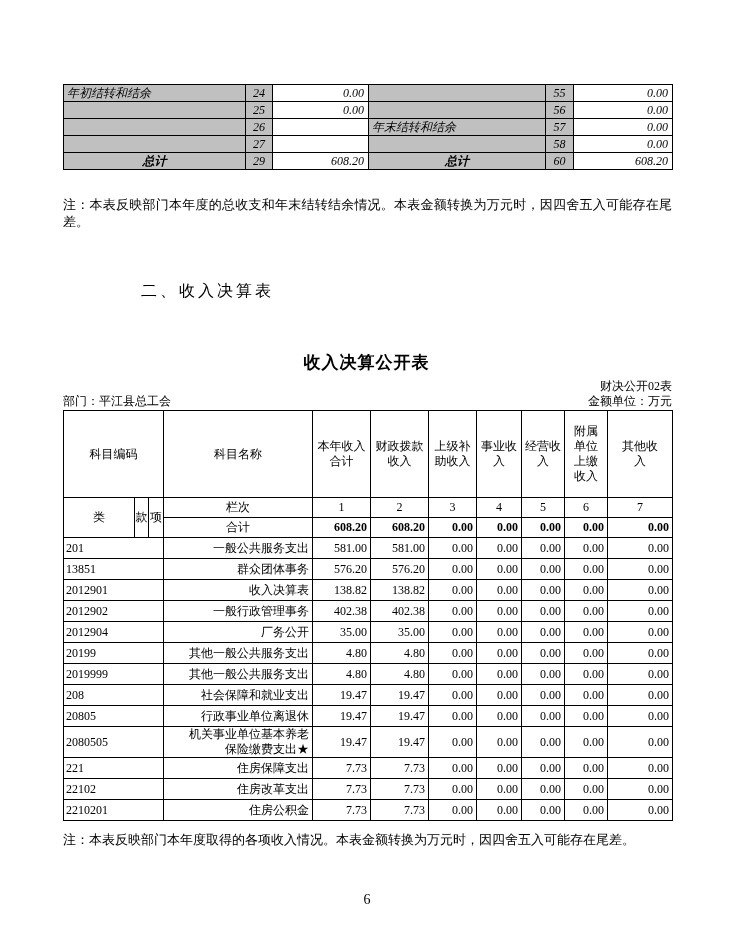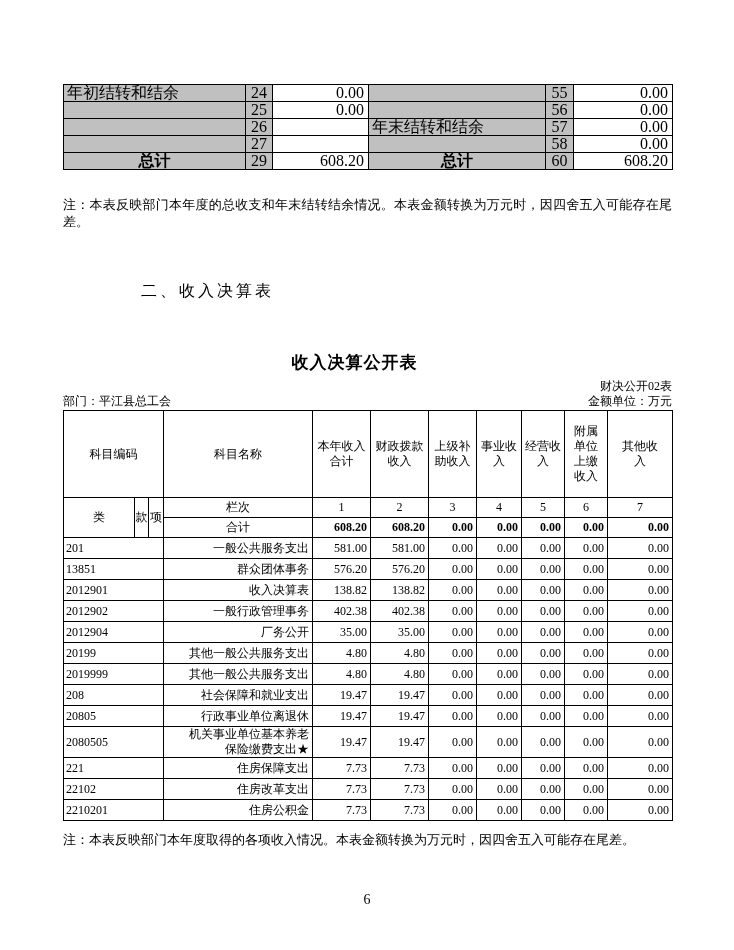--- a/index.html
+++ b/index.html
@@ -6,40 +6,40 @@
   .page {
     position:relative; width:734px; height:950px; background:#ffffff;
     font-family:"Liberation Serif","DejaVu Serif",serif; color:#000;
     overflow:hidden;
   }
   table { border-collapse:collapse; table-layout:fixed; }
   td, th { border:1px solid #000; overflow:hidden; font-weight:normal; }
 
   
   .carryover { position:absolute; left:63px; top:84px; width:609px; }
-  .carryover td { height:16px; font-size:16px; line-height:16px; }
+  .carryover td { height:16px; font-size:12px; line-height:16px;font-style:italic; }
   .carryover td.lbl { background:#c0c0c0; text-align:left; padding:0 3px; }
   .carryover td.num { background:#c0c0c0; text-align:center; padding:0; }
   .carryover td.val { background:#ffffff; text-align:right; padding:0 4px; }
   .carryover td.total { text-align:center; font-weight:bold; }
 
   .note {
     position:absolute; left:63px; width:609px;
     font-size:13px; line-height:17px; text-align:justify;
   }
   .note1 { top:196px; }
   .note2 { top:831px; }
 
   .section-heading {
     position:absolute; left:141px; top:281px;
     font-size:16px; letter-spacing:3px;
   }
 
   .income-title {
-    position:absolute; left:50px; top:351px; width:609px;
+    position:absolute; left:62px; top:351px; width:609px;
     text-align:center; font-size:17px; font-weight:bold; letter-spacing:1px;
   }
   .table-code {
     position:absolute; left:63px; top:378px; width:609px;
     text-align:right; font-size:12px;
   }
   .meta-row {
     position:absolute; left:63px; top:393px; width:609px;
     display:flex; justify-content:space-between; font-size:12px;
   }

